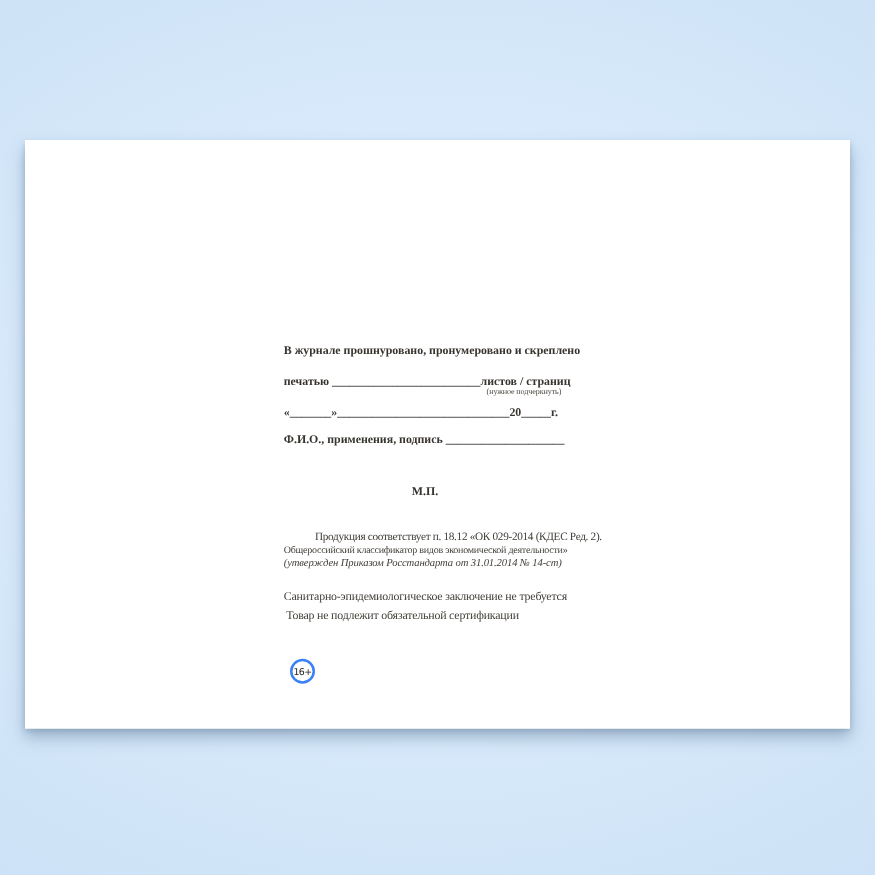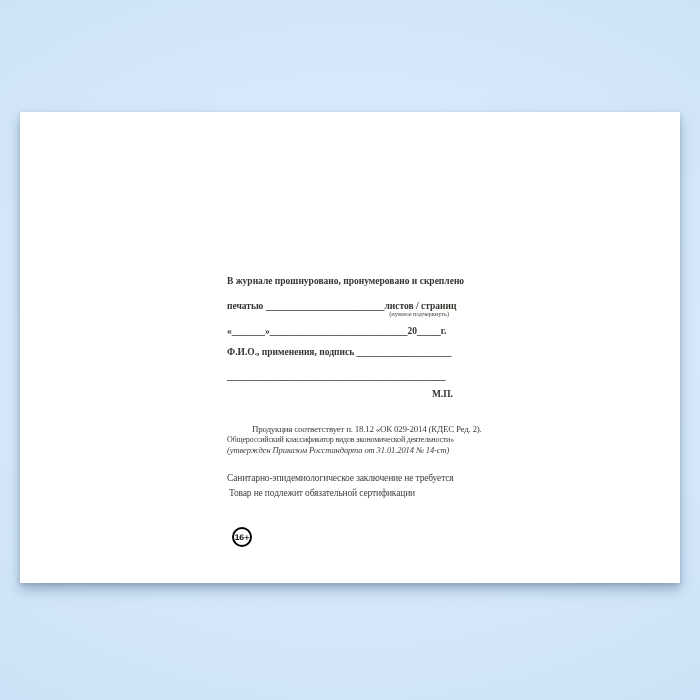--- a/index.html
+++ b/index.html
@@ -32,37 +32,37 @@
   .right { text-align: right; }
   .hint  { font-size: 6.5px; letter-spacing: -0.1px; color: #4a463f; }
   .small2 { font-size: 8px; letter-spacing: -0.2px; }
   .ital  { font-style: italic; }
   .t163 { top: 163px; }
   .t188 { top: 188px; }
   .t196 { top: 196px; padding-right: 6px; box-sizing: border-box; }
   .t213 { top: 213px; }
   .t234 { top: 234px; }
   .t258 { top: 258px; }
-  .t276 { top: 276px; padding-right: 2px; box-sizing: border-box; }
+  .t276 { top: 276px; padding-right: 2px; box-sizing: border-box; text-align: center; }
   .t311 { top: 311px; font-size: 9px; letter-spacing: -0.25px; margin-left: 25px; }
   .t322 { top: 322px; }
   .t332 { top: 332px; font-size: 8.5px; letter-spacing: -0.1px; }
   .t354 { top: 360px; letter-spacing: -0.15px; }
   .t375 { top: 375px; padding-left: 2px; letter-spacing: -0.15px; }
   .t395 { top: 395px; padding-left: 3px; letter-spacing: -0.15px; }
   .badge-row {
     position: absolute; top: 415px; left: 0; width: 100%;
     display: flex; align-items: flex-start;
   }
   .badge-circle {
     margin-left: 5px; width: 16px; height: 16px;
-    border: 2px solid #000000; border-radius: 50%;
+    border: 2px solid #3b82f6; border-radius: 50%;
     display: flex; align-items: center; justify-content: center;
     font-family: "DejaVu Sans", "Liberation Sans", sans-serif;
-    font-weight: bold; font-size: 7.5px; letter-spacing: -0.5px;
+    font-weight: normal; font-size: 7.5px; letter-spacing: -0.5px;
     color: #1d1d1d; flex: 0 0 auto;
   }
   .badge-text { margin-left: 13px; margin-top: 1px; }
   .badge-title { font-size: 9px; line-height: 10px; color: #3c3834; letter-spacing: -0.1px; white-space: nowrap; }
   .badge-sub   { font-size: 6px; line-height: 8px; font-style: italic; color: #4a463f; letter-spacing: -0.1px; white-space: nowrap; }
 </style>
 </head>
 <body>
 
 <div class="scene">
@@ -72,21 +72,20 @@
       <div class="ln bold t163">В журнале прошнуровано, пронумеровано и скреплено</div>
 
       <div class="ln bold t188"><span>печатью </span><span>_________________________</span><span>листов / страниц</span></div>
 
       <div class="ln hint right t196">(нужное подчеркнуть)</div>
 
       <div class="ln bold t213">«_______»_____________________________20_____г.</div>
 
       <div class="ln bold t234"><span>Ф.И.О., применения, подпись </span><span>____________________</span></div>
 
-      <div class="ln bold t258">______________________________________________</div>
 
       <div class="ln bold right t276">М.П.</div>
 
       <div class="ln t311">Продукция соответствует п. 18.12 «ОК 029-2014 (КДЕС Ред. 2).</div>
       <div class="ln small2 t322">Общероссийский классификатор видов экономической деятельности»</div>
       <div class="ln ital t332">(утвержден Приказом Росстандарта от 31.01.2014 № 14-ст)</div>
 
       <div class="ln t354">Санитарно-эпидемиологическое заключение не требуется</div>
       <div class="ln t375">Товар не подлежит обязательной сертификации</div>
 

